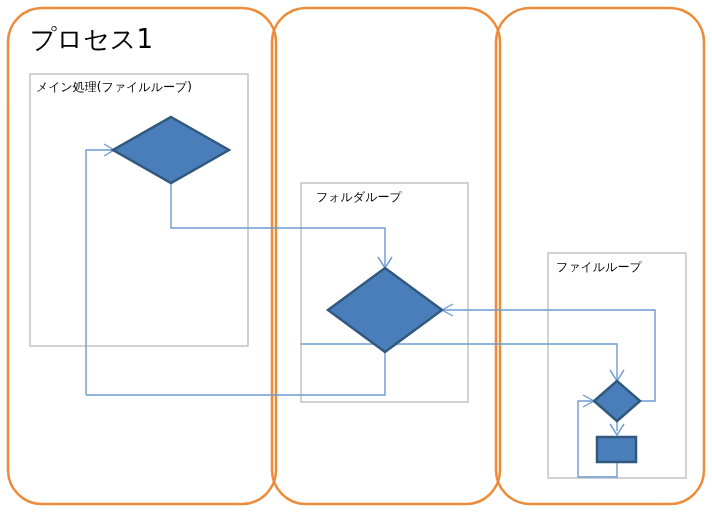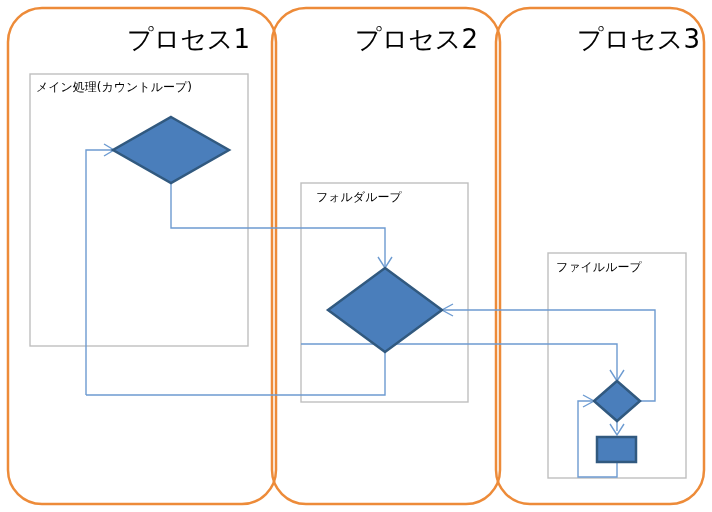--- a/index.html
+++ b/index.html
@@ -23,21 +23,21 @@
     top: 0;
     width: 712px;
     height: 512px;
   }
   .swimlane-title {
     position: absolute;
     font-size: 26px;
     color: #000000;
     white-space: nowrap;
     letter-spacing: 0px;
-    text-align: right;
+    text-align: left;
     font-family: "DejaVu Sans", "Liberation Sans", sans-serif;
   }
   .group-label {
     position: absolute;
     font-size: 12px;
     color: #000000;
     white-space: nowrap;
     font-family: "DejaVu Sans", "Liberation Sans", sans-serif;
   }
   #t1 { left: 30px;  top: 22px; width: 220px; }
@@ -91,20 +91,18 @@
 
     <g>
       <polygon points="171,117 229,150 171,183 113,150" fill="#4A7EBB" stroke="#31597F" stroke-width="2.5"></polygon>
       <polygon points="385,268 442,310 385,352 328,310" fill="#4A7EBB" stroke="#31597F" stroke-width="2.5"></polygon>
       <polygon points="617,381 640,401 617,421 594,401" fill="#4A7EBB" stroke="#31597F" stroke-width="2.5"></polygon>
       <rect x="597" y="437" width="39" height="25" fill="#4A7EBB" stroke="#31597F" stroke-width="2.5"></rect>
     </g>
   </svg>
 
   <div class="swimlane-title" id="t1">プロセス1</div>
-  <div class="swimlane-title" id="t2">プロセス2</div>
-  <div class="swimlane-title" id="t3">プロセス3</div>
 
-  <div class="group-label" id="g1">メイン処理(カウントループ)</div>
+  <div class="group-label" id="g1">メイン処理(ファイルループ)</div>
   <div class="group-label" id="g2">フォルダループ</div>
   <div class="group-label" id="g3">ファイルループ</div>
 
 </div>
 
 </body></html>

